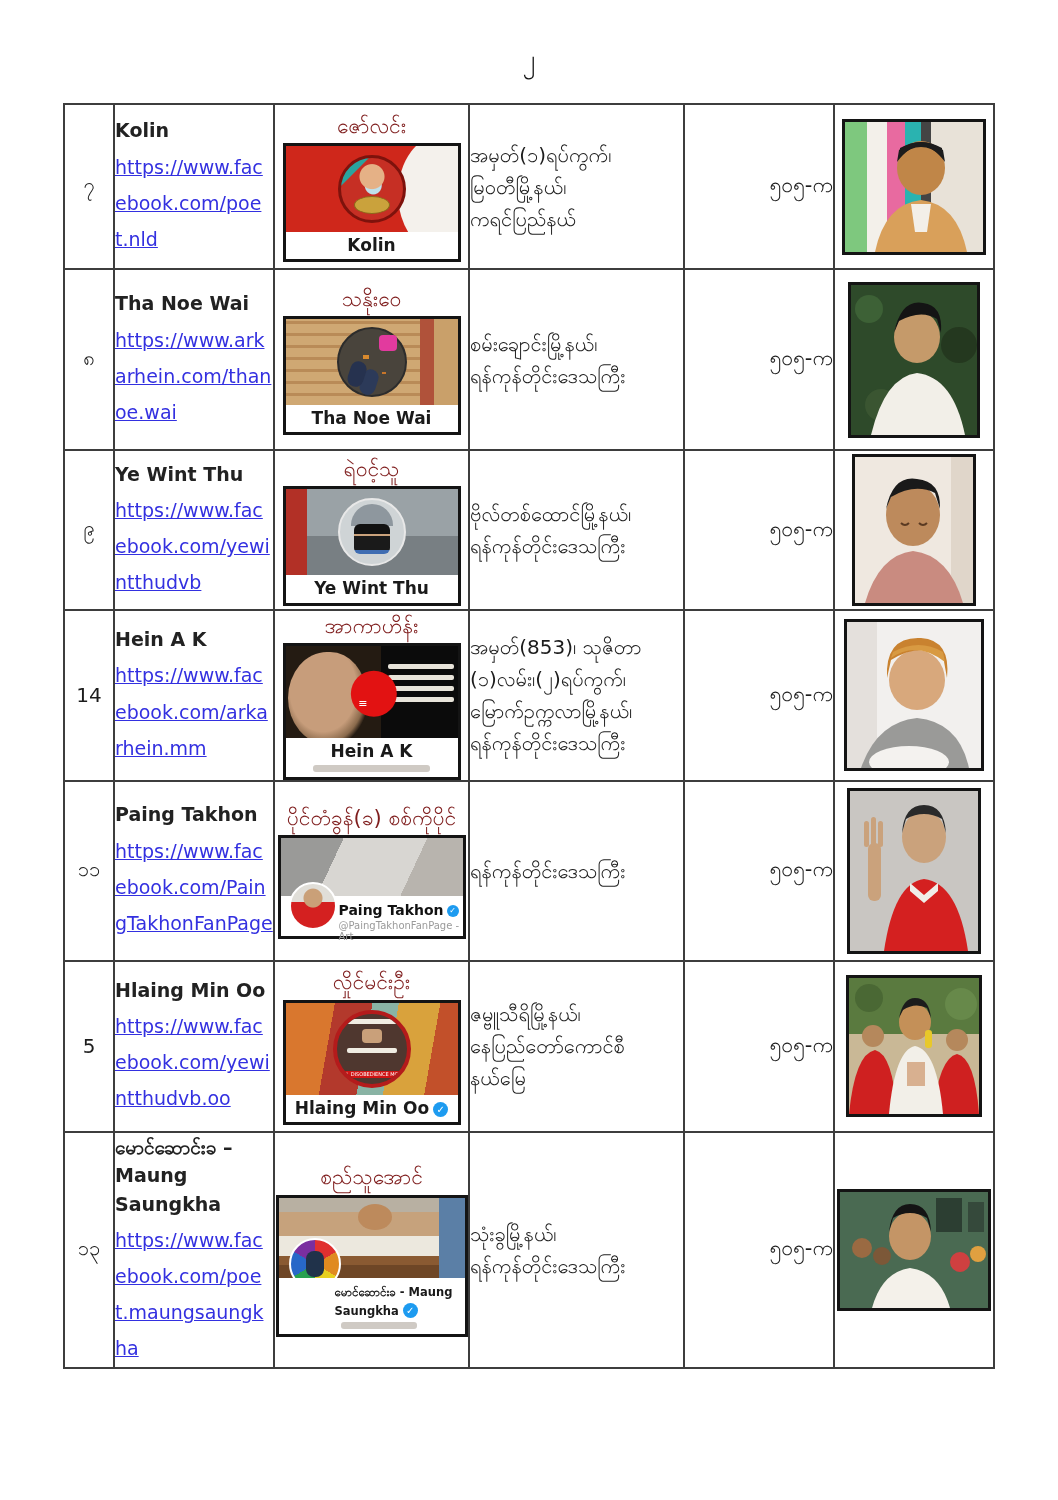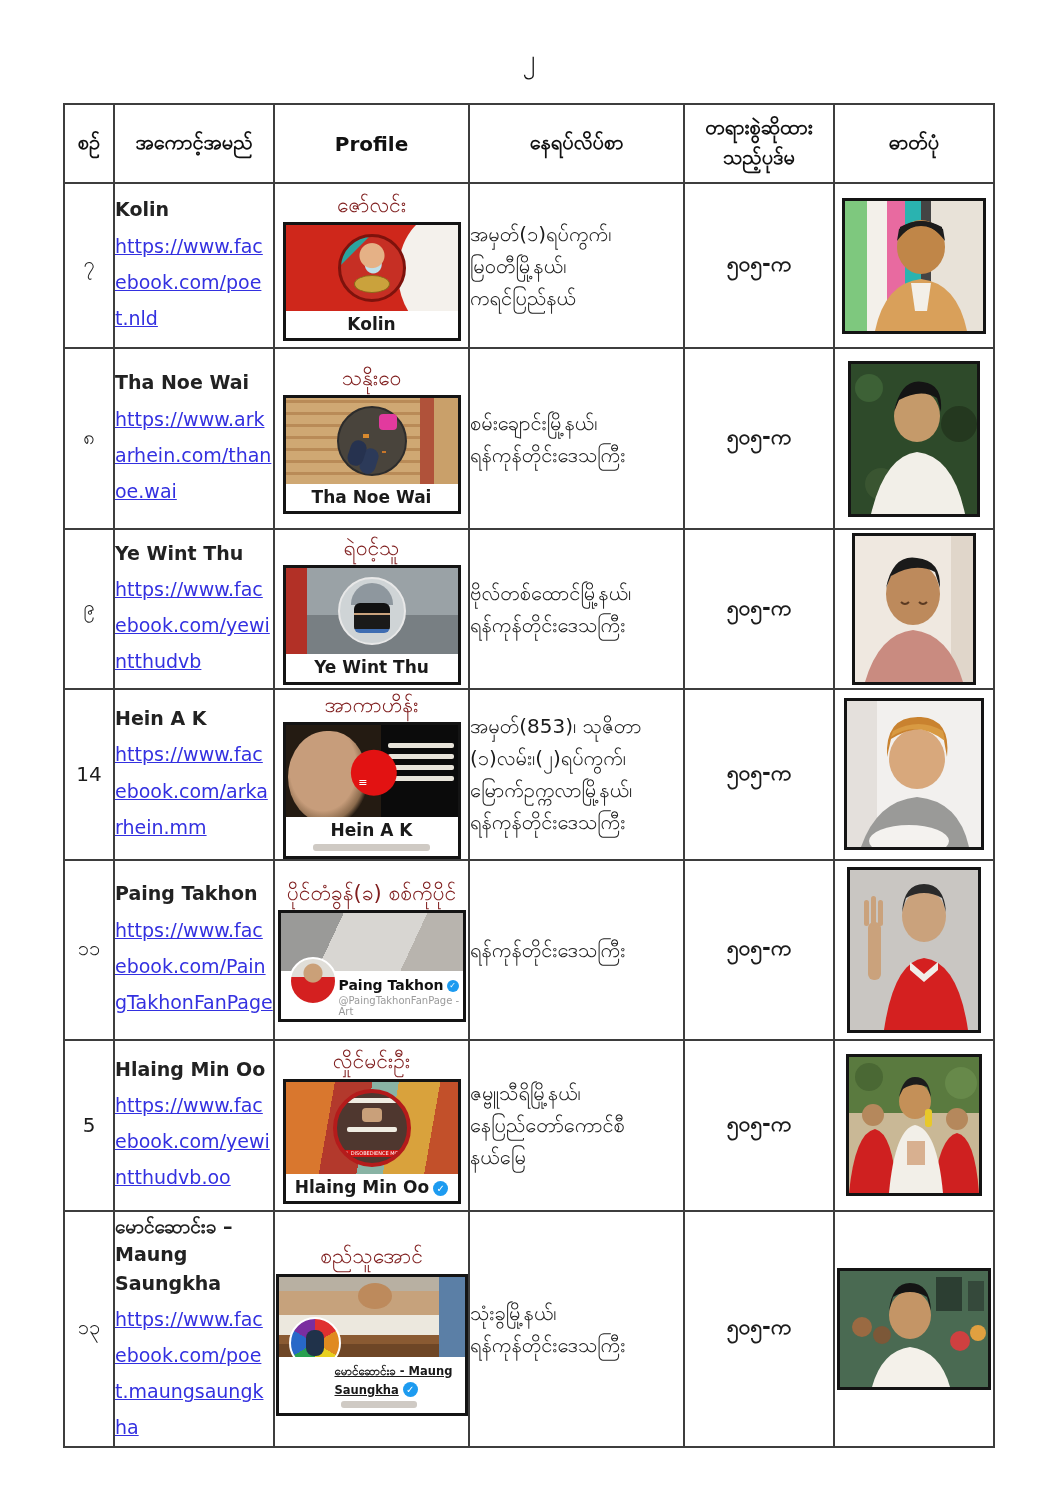--- a/index.html
+++ b/index.html
@@ -18,21 +18,21 @@
     border:2px solid #3d3d3d;vertical-align:middle;padding:0;overflow:hidden;
   }
   th{font-weight:600;font-size:20px;color:#111;padding:4px;}
   .c-no{text-align:center;font-size:20px;}
   .c-name{padding:8px 6px 8px 24px;vertical-align:middle;}
   .acct-name{font-size:19px;font-weight:600;color:#222;margin-bottom:4px;line-height:1.5;}
   .acct-link{font-size:19px;color:#3330e0;text-decoration:underline;word-break:break-all;line-height:1.9;display:block;}
   .c-prof{text-align:center;vertical-align:middle;padding:4px 2px;}
   .p-title{font-size:21px;color:#7f1d1d;margin:2px 0 4px 0;line-height:1.25;}
   .c-addr{padding:6px 10px 6px 20px;font-size:20px;line-height:1.6;white-space:pre-line;vertical-align:middle;}
-  .c-sec{text-align:center;font-size:21px;vertical-align:middle;font-weight:bold;}
+  .c-sec{text-align:right;font-size:21px;vertical-align:middle;}
   .c-photo{text-align:center;vertical-align:middle;}
 
   
   .card{width:172px;margin:0 auto;border:3px solid #141414;background:#fff;}
   .card-art{position:relative;height:86px;overflow:hidden;}
   .card-strip{background:#fff;padding:3px 2px 4px 2px;text-align:center;}
   .card-name{font-size:17px;font-weight:600;color:#1a1a1a;line-height:1.2;}
   .sub-bar{height:7px;width:70%;margin:3px auto 1px auto;background:#cfcac4;border-radius:3px;}
   .avatar{border-radius:50%;position:absolute;}
   .vbadge{display:inline-block;width:15px;height:15px;border-radius:50%;background:#1d9bf0;color:#fff;
@@ -74,21 +74,21 @@
   .v10 .card-art::before{content:"";position:absolute;left:2px;top:6px;width:78px;height:92px;border-radius:50% 46% 40% 50%;
       background:radial-gradient(ellipse at 45% 40%, #c79d7b 0 55%, #8a6a4c 70%, #241b12 78%);}
   .v10 .txt-lines{position:absolute;right:4px;top:12px;width:66px;}
   .v10 .txt-lines div{height:5px;background:#e8e4da;border-radius:2px;margin:6px 0;}
   .v10 .avatar{left:50%;top:50%;transform:translate(-46%,-46%);width:46px;height:46px;background:#e21212;z-index:2;}
   .v10 .avatar::after{content:"≡";position:absolute;left:8px;bottom:8px;color:#fff;font-size:11px;line-height:11px;}
 
   
   .v11{width:182px;}
   .v11 .card-art{height:58px;background:linear-gradient(115deg,#9a9a98 0 30%, #d8d6d2 30% 70%, #b8b4ae 70%);}
-  .v11 .band{position:relative;background:#fff;height:48px;text-align:left;padding-left:58px;}
+  .v11 .band{position:relative;background:#fff;height:40px;text-align:left;padding-left:58px;}
   .v11 .avatar{left:8px;top:-14px;width:44px;height:44px;border:2px solid #fff;z-index:3;position:absolute;
       background:radial-gradient(circle at 50% 32%, #caa078 0 9px, transparent 10px), linear-gradient(180deg,#e0ded8 0 40%, #d42020 40%);}
   .v11 .pt-name{font-size:14px;font-weight:700;color:#111;padding-top:6px;}
   .v11 .pt-name .vbadge{width:12px;height:12px;line-height:12px;font-size:8px;margin-left:3px;}
   .v11 .pt-handle{font-size:10px;color:#9a9a9a;margin-top:2px;}
 
   
   .v12 .card-art{height:92px;background:linear-gradient(100deg,#d9772e 0 26%, #b3392c 26% 46%, #89b3a4 46% 60%, #d9a23c 60% 82%, #c2502a 82%);}
   .v12 .avatar{left:50%;top:50%;transform:translate(-50%,-50%);width:70px;height:70px;border:4px solid #b41b1b;background:#4f372f;overflow:hidden;}
   .v12 .avatar .wline{height:5px;background:#f0ece2;border-radius:2px;margin:5px 10px;}
@@ -97,21 +97,21 @@
 
   
   .v13{width:186px;}
   .v13 .card-art{height:80px;background:
       linear-gradient(90deg, transparent 0 86%, #5b7fa6 86%),
       linear-gradient(180deg,#b8b0a2 0 18%, #c6a27c 18% 48%, #ece8de 48% 72%, #8a5a32 72% 84%, #6e4626 84%);}
   .v13 .card-art::before{content:"";position:absolute;left:52%;top:6px;transform:translateX(-50%);width:34px;height:26px;border-radius:50%;background:#bd8a5c;}
   .v13 .avatar{left:10px;bottom:-12px;width:48px;height:48px;border:2px solid #fff;z-index:3;
       background:conic-gradient(#e03030 0 60deg,#e08a20 60deg 120deg,#e8d020 120deg 180deg,#28a050 180deg 240deg,#2868c8 240deg 300deg,#7a2ea0 300deg);}
   .v13 .avatar::after{content:"";position:absolute;left:50%;top:50%;transform:translate(-50%,-50%);width:18px;height:26px;border-radius:8px;background:#20324a;}
-  .v13 .card-strip{padding-left:56px;text-align:left;text-decoration:underline;}
+  .v13 .card-strip{padding-left:56px;text-align:left;}
   .v13 .card-name{font-size:11.5px;}
   .v13 .sub-bar{margin:3px 0 1px 6px;width:60%;}
 
   
   .photo{display:block;margin:0 auto;border:3px solid #141414;}
 </style>
 </head>
 <body>
 
 <div class="page-number">၂</div>
@@ -120,28 +120,20 @@
   <colgroup>
     <col style="width:50px">
       <col style="width:160px">
       <col style="width:195px">
     <col style="width:215px">
       <col style="width:150px">
       <col style="width:160px">
   </colgroup>
 
   <tbody>
-      <tr style="height:79px">
-    <th>စဉ်</th>
-    <th>အကောင့်အမည်</th>
-    <th>Profile</th>
-    <th>နေရပ်လိပ်စာ</th>
-    <th>တရားစွဲဆိုထား သည့်ပုဒ်မ</th>
-    <th>ဓာတ်ပုံ</th>
-  </tr>
 
   <tr style="height:165px">
     <td class="c-no">၇</td>
     <td class="c-name">
       <div class="acct-name">Kolin</div>
       <a class="acct-link" href="#">https://www.facebook.com/poet.nld</a>
     </td>
     <td class="c-prof">
       <div class="p-title">ဇော်လင်း</div>
       <div class="card v7">

